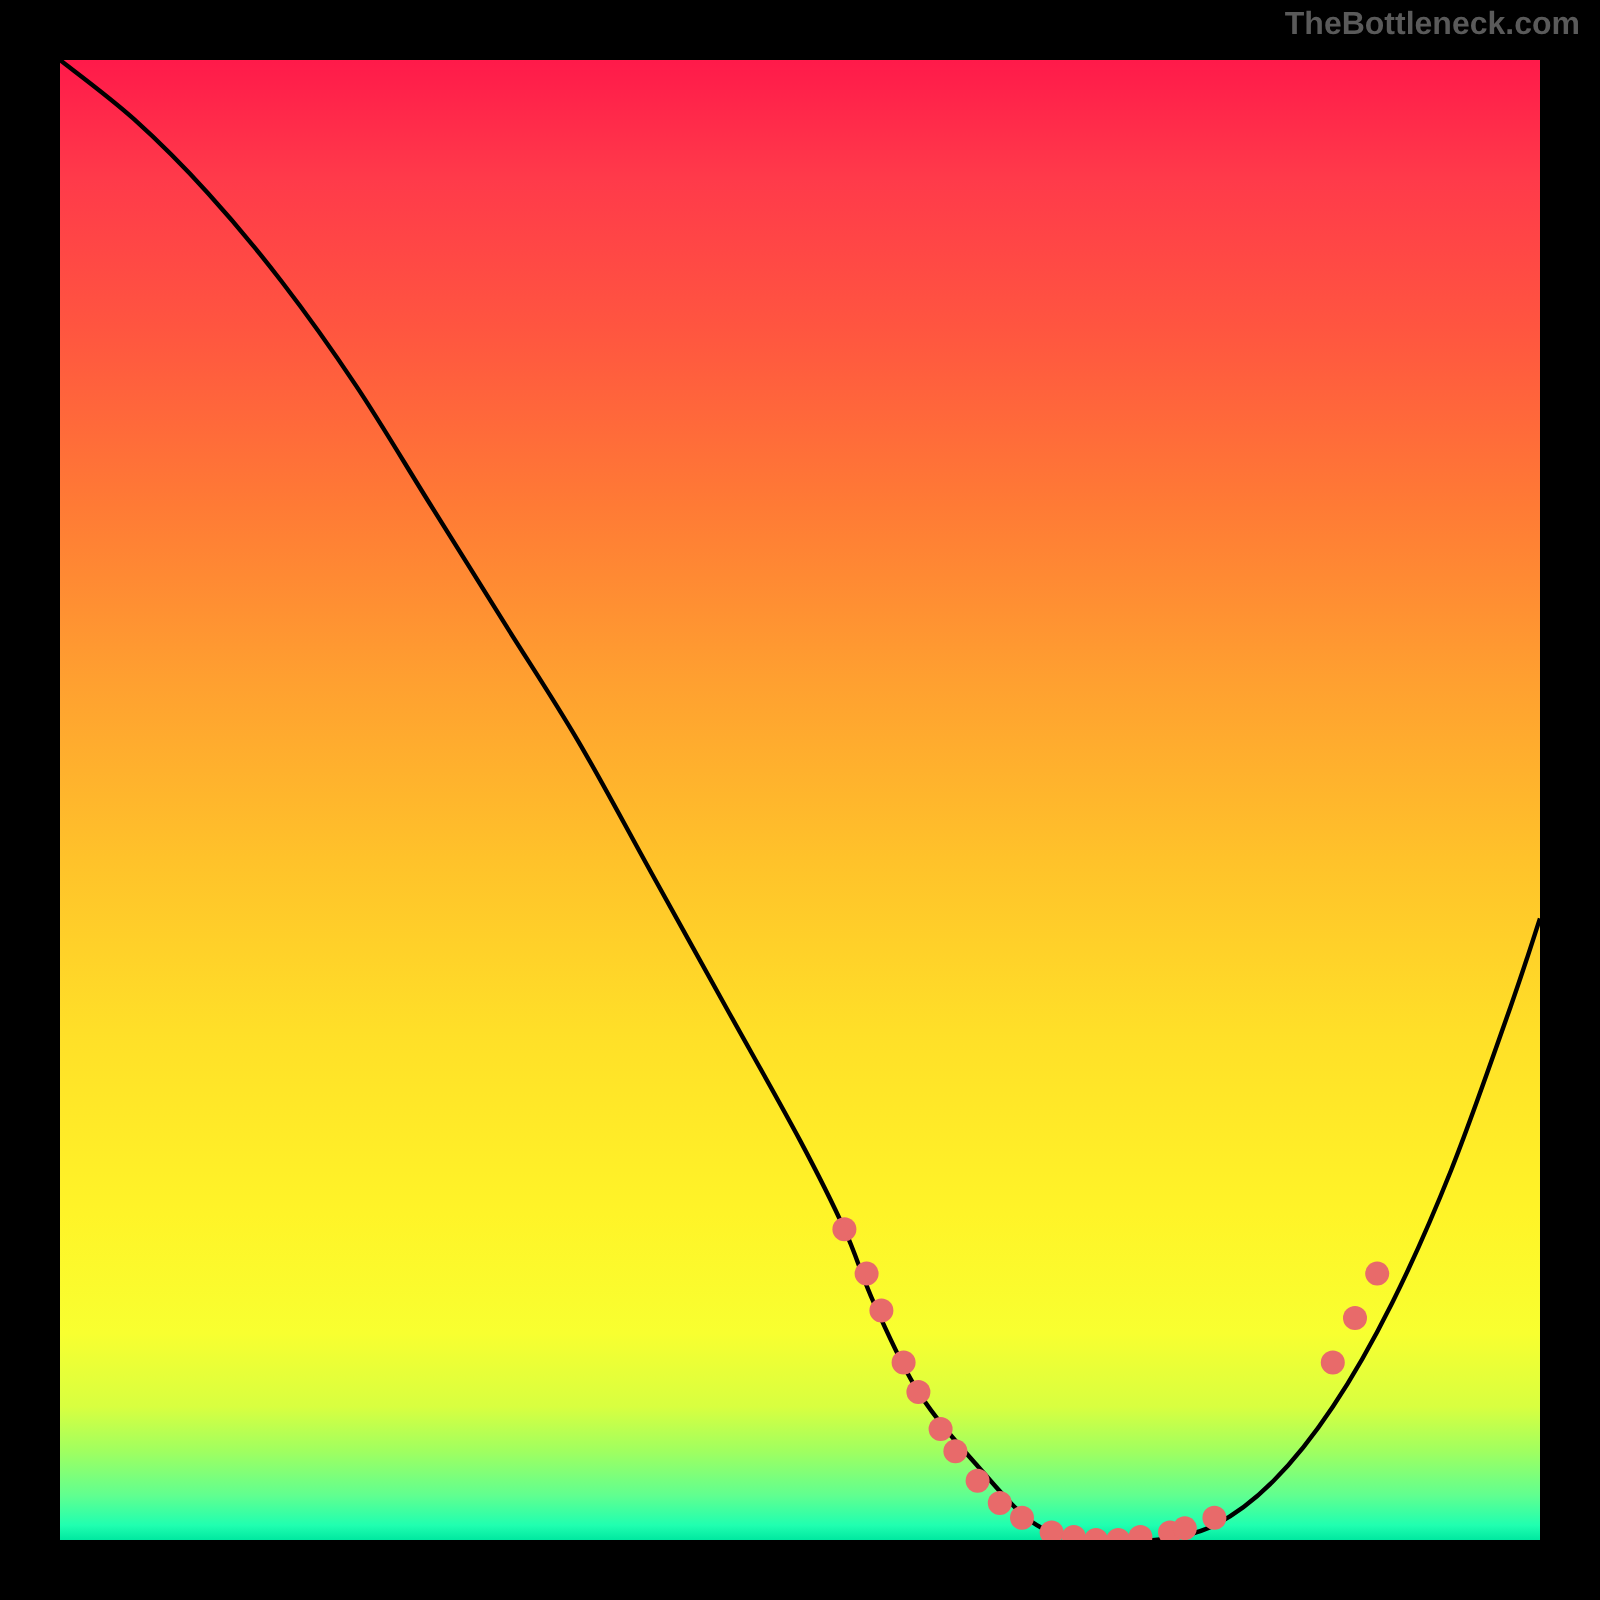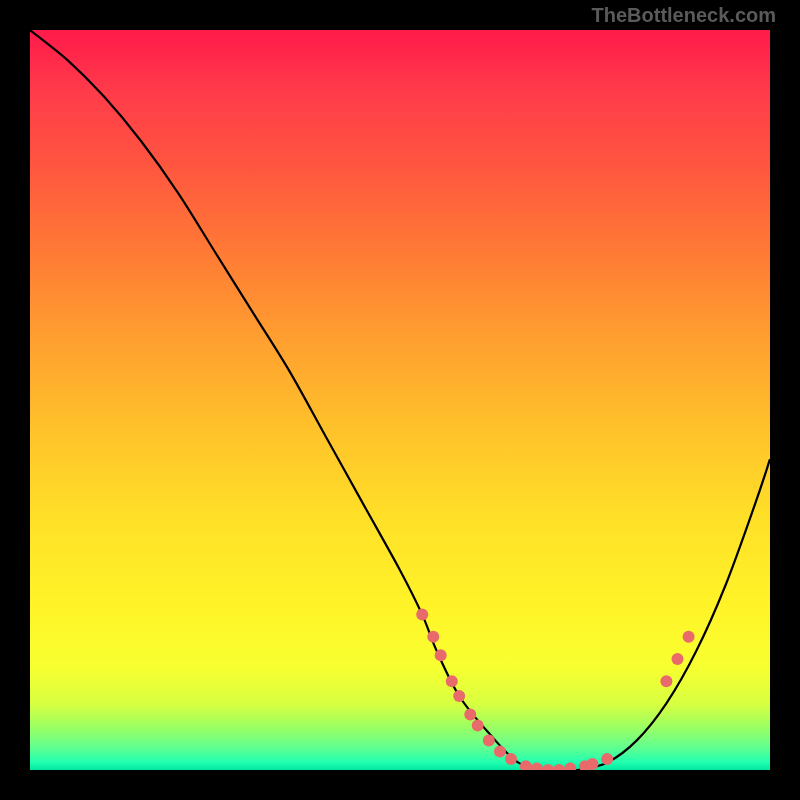--- a/index.html
+++ b/index.html
@@ -7,23 +7,23 @@
     width: 800px;
     height: 800px;
     background: #000;
     position: relative;
     font-family: Arial, sans-serif;
     overflow: hidden;
   }
   .watermark {
     position: absolute;
     top: 4px;
-    right: 24px;
+    right: 10px;
     color: #5a5a5a;
-    font-size: 20px;
+    font-size: 16px;
     font-weight: bold;
     z-index: 10;
   }
   .plot-area {
     position: absolute;
     left: 30px;
     top: 30px;
     width: 740px;
     height: 740px;
     overflow: hidden;

